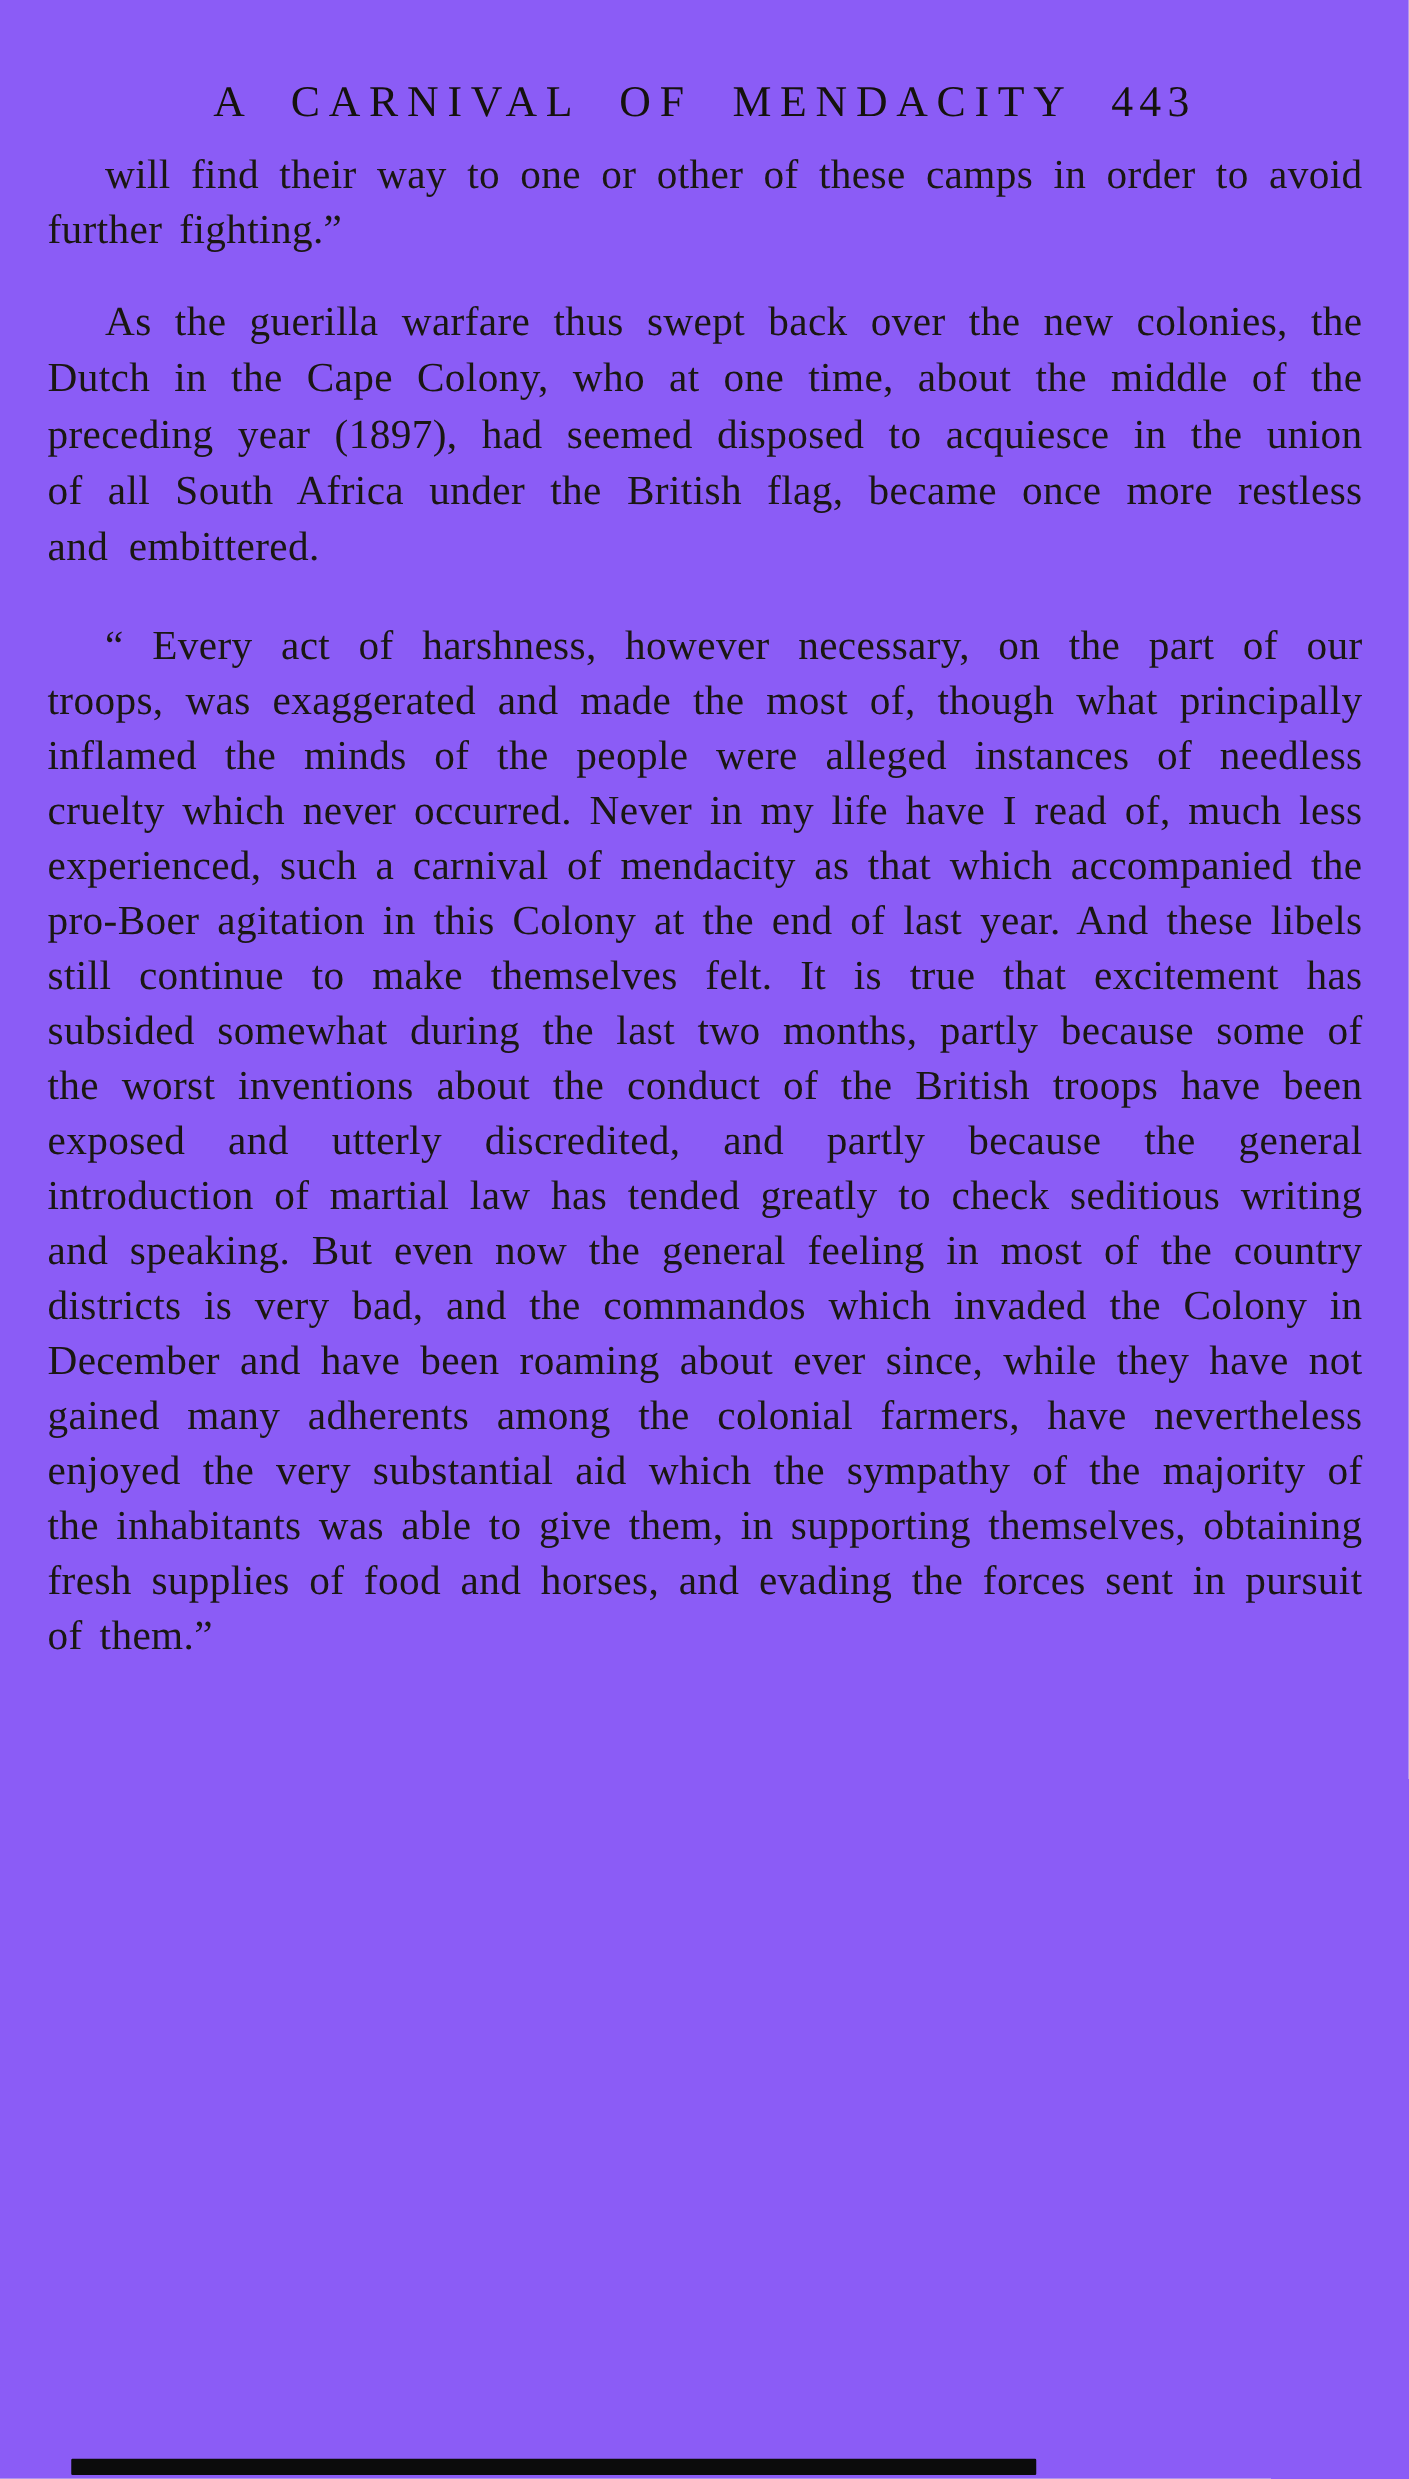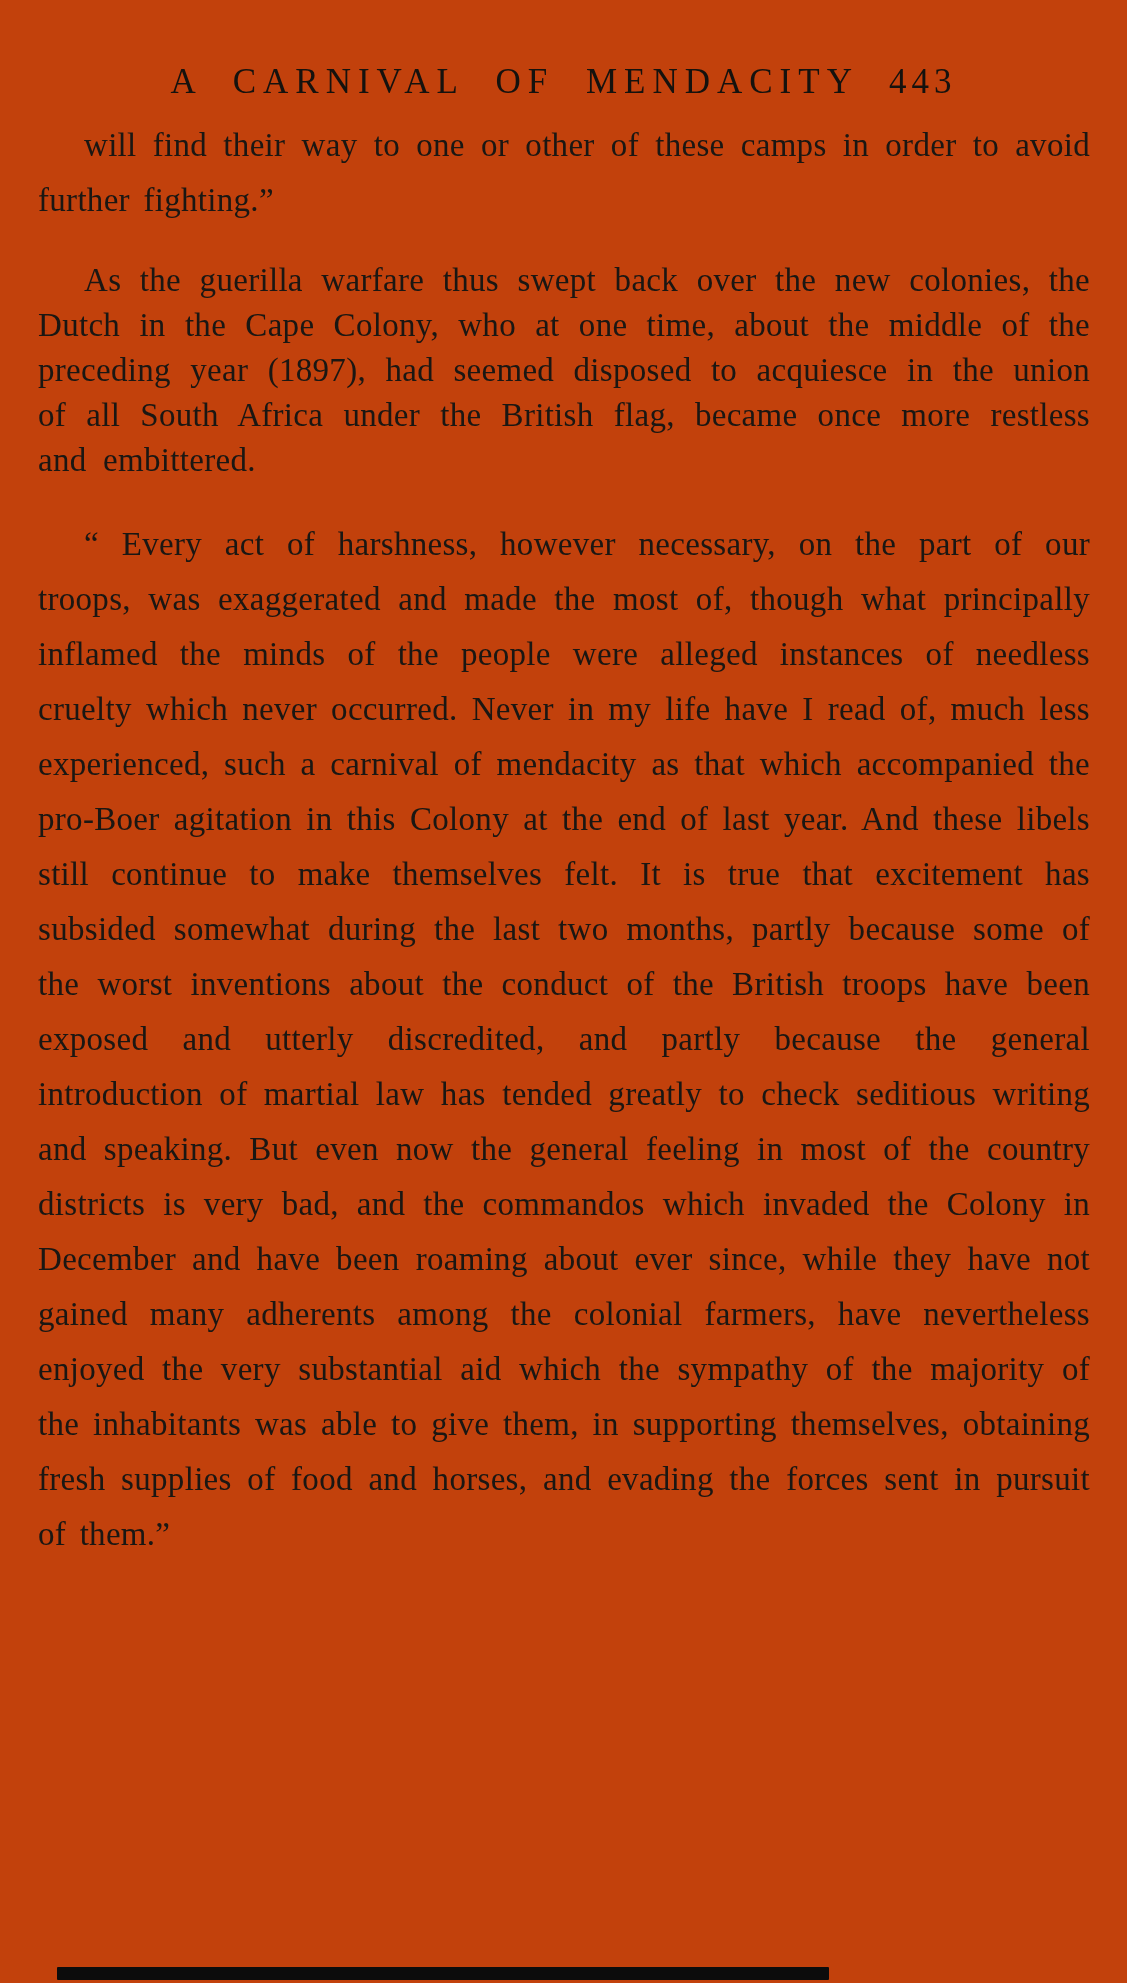--- a/index.html
+++ b/index.html
@@ -5,21 +5,21 @@
   html, body {
     margin: 0;
     padding: 0;
     background: #e9e7e0;
   }
   .page {
     position: relative;
     width: 1127px;
     height: 1983px;
     margin: 0 auto;
-    background: #c2410c;
+    background: #8b5cf6;
     color: #1a1713;
     font-family: "Liberation Serif", serif;
     overflow: hidden;
     box-sizing: border-box;
   }
   .running-head {
     margin: 62px 38px 16px 38px;
     text-align: center;
     font-size: 35px;
     letter-spacing: 7px;
@@ -30,21 +30,21 @@
   .running-head .pgnum {
     margin-left: 30px;
     letter-spacing: 5px;
   }
   .body-text {
     margin: 0 37px 0 38px;
   }
   .para {
     margin: 0 0 30px 0;
     font-size: 33px;
-    line-height: 55px;
+    line-height: 44px;
     text-align: justify;
     letter-spacing: 0.3px;
     word-spacing: 5px;
     color: #1a1713;
   }
   .para.indent {
     text-indent: 46px;
   }
   .para.loose {
     line-height: 45px;

